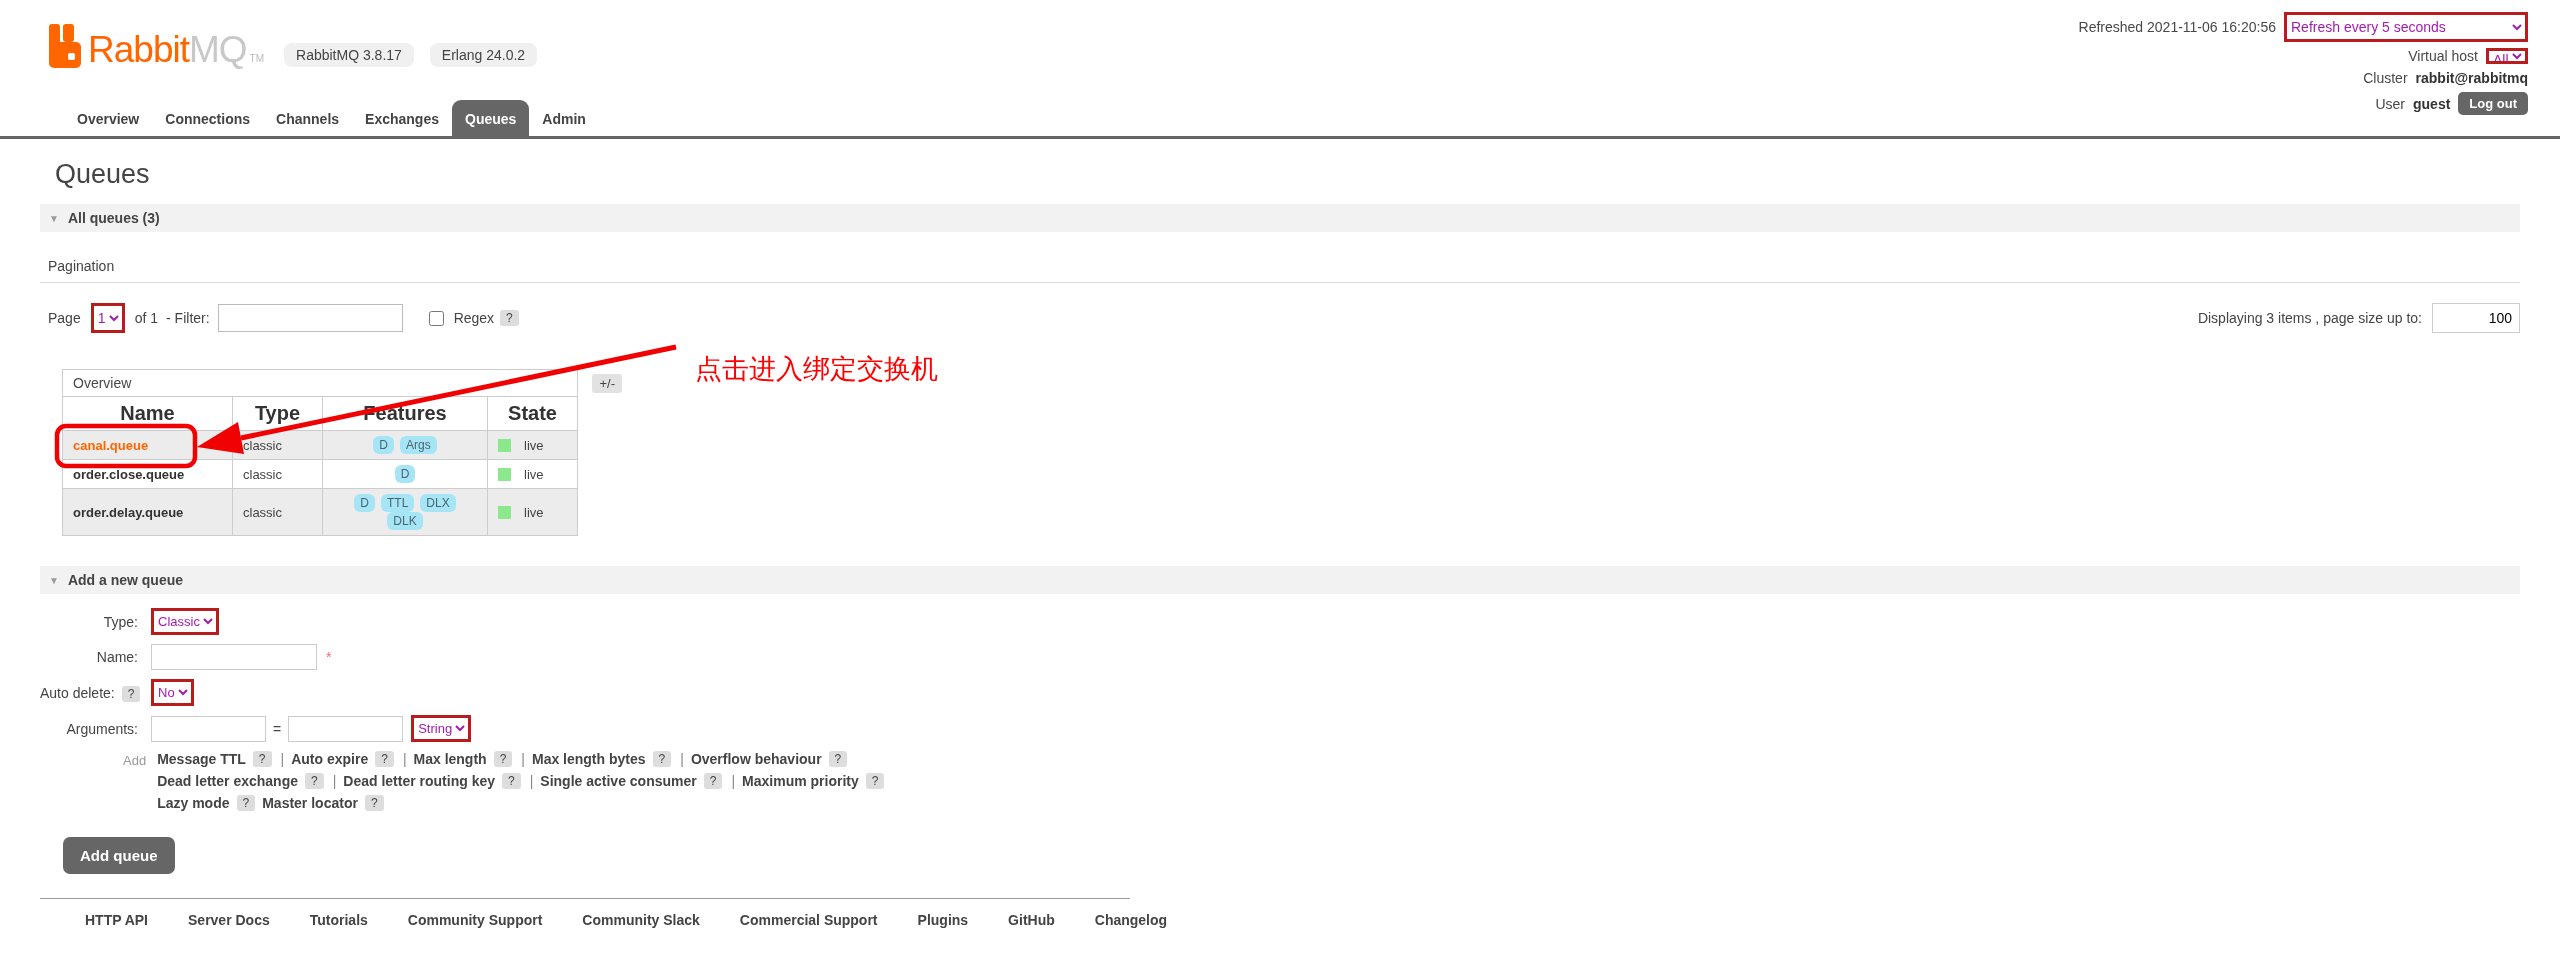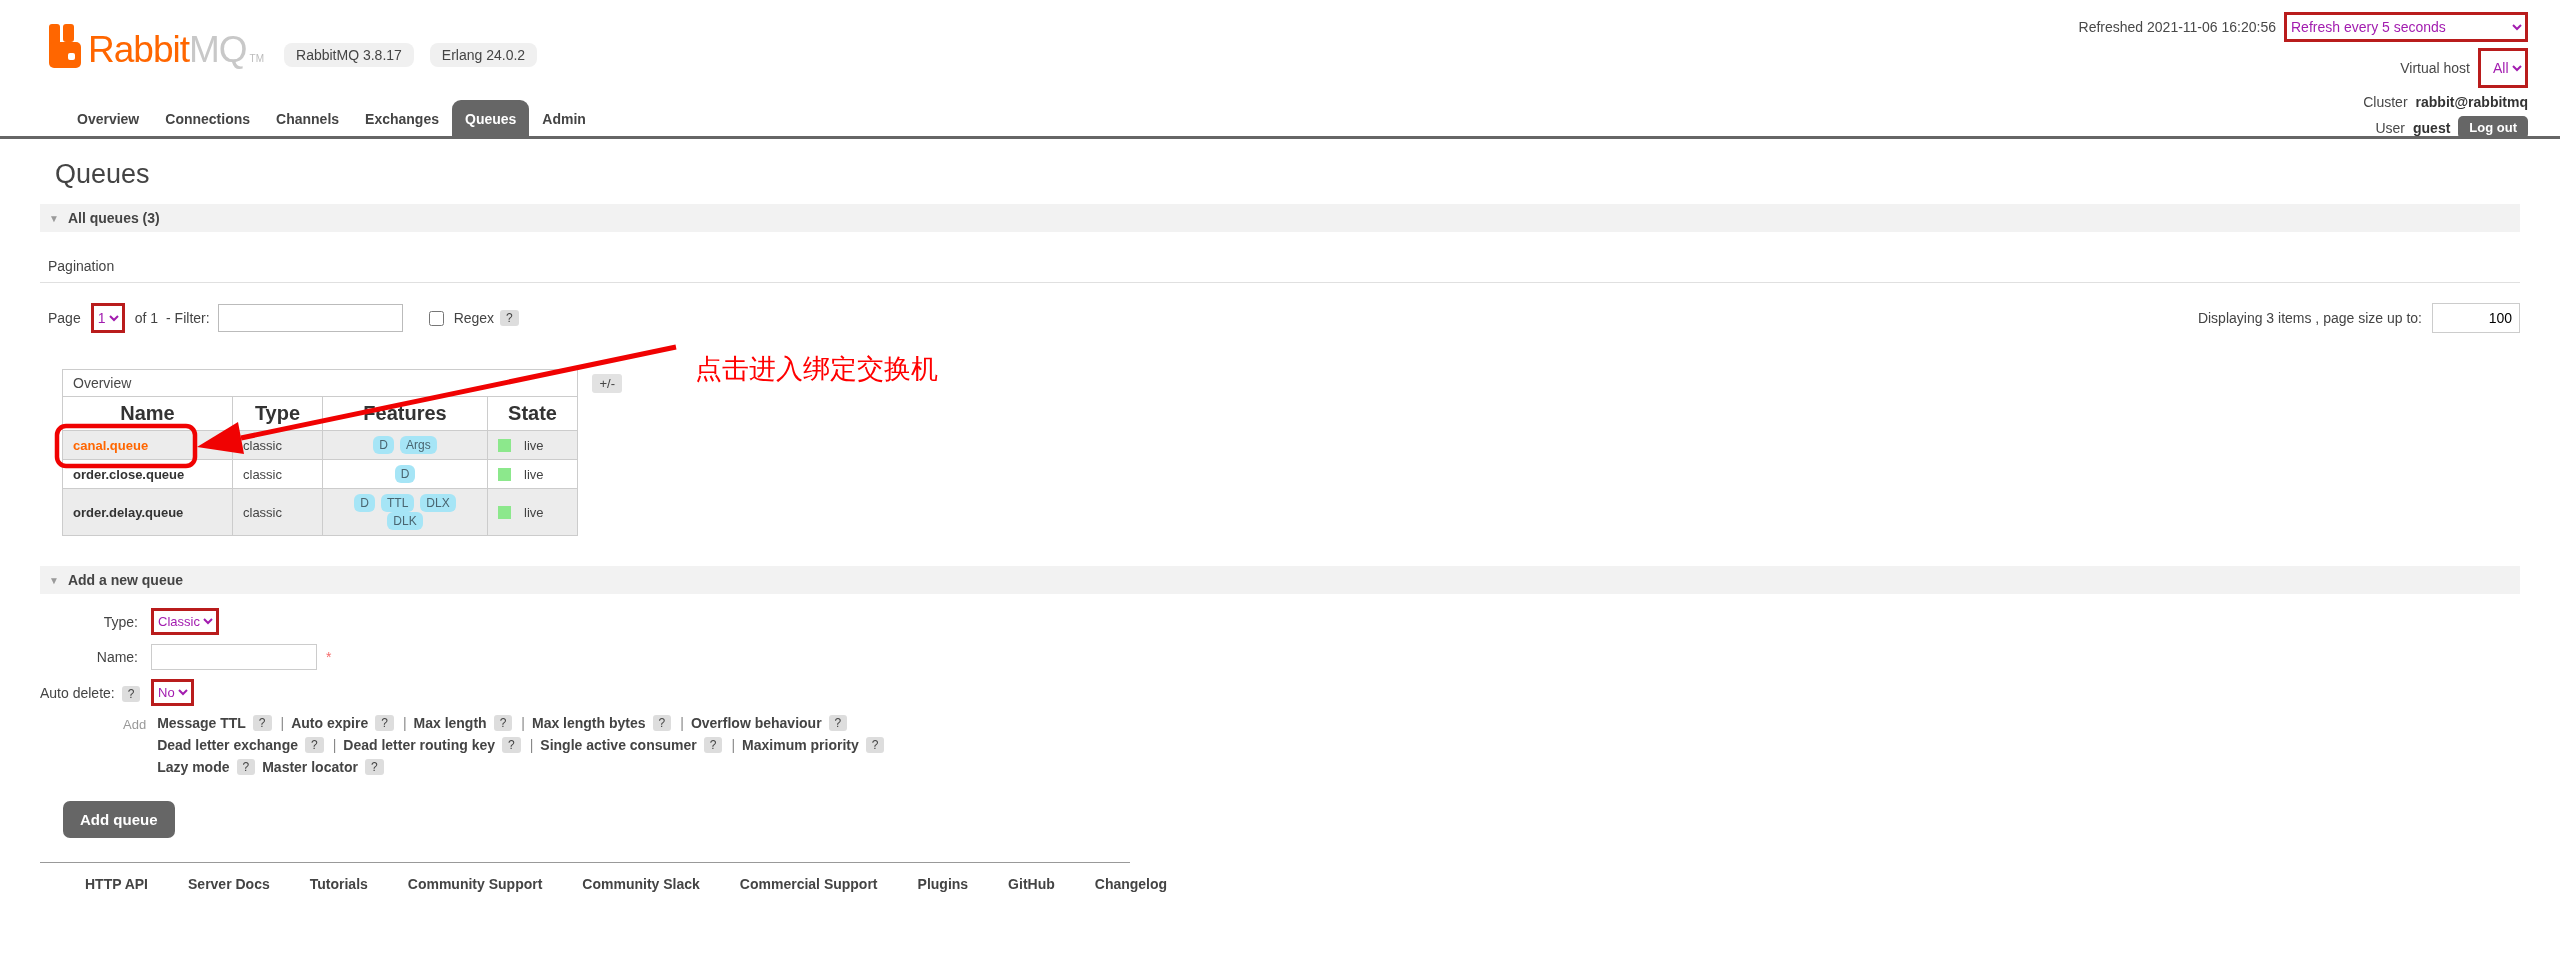--- a/index.html
+++ b/index.html
@@ -14,21 +14,21 @@
   .brand .rabbit { color:#ff6600; }
   .brand .mq { color:#c8c8c8; }
   .tm { font-size:10px; color:#bcbcbc; margin:0 0 4px 3px; }
   .vbadges { display:flex; gap:16px; margin-left:20px; margin-bottom:1px; }
   .vbadge { background:#f0f0f0; border-radius:8px; padding:4px 12px; font-size:14px; color:#444; white-space:nowrap; }
 
   .top-right { position:absolute; top:12px; right:32px; font-size:14px; color:#484848; }
   .tr-row { display:flex; justify-content:flex-end; align-items:center; margin-bottom:6px; gap:8px; }
   select { border:3px solid #b91c1c; background:#fff; color:#a21caf; font-family:"Liberation Sans",sans-serif; }
   .refresh-sel { height:30px; font-size:14px; width:244px; }
-  .vhost-sel { height:40px; font-size:14px;padding-left:8px; }
+  .vhost-sel { height:16px; font-size:14px; }
   .bold { font-weight:bold; color:#333; }
   .logout-btn { background:#666; color:#fff; border:none; border-radius:5px; padding:4px 11px; font-size:13px; font-weight:bold; cursor:pointer; font-family:"Liberation Sans",sans-serif; }
 
   
   .tab-bar { display:flex; padding-left:64px; border-bottom:3px solid #666; margin-top:8px; }
   .tab { font-weight:bold; font-size:14px; color:#444; padding:11px 13px 9px; cursor:pointer; white-space:nowrap; }
   .tab.active { background:#666; color:#fff; border-radius:9px 9px 0 0; }
 
   
   .main { padding:0 40px; }
@@ -224,20 +224,29 @@
       <div class="flabel">Name:</div>
       <input class="name-input" type="text" value="" style="">
       <span class="req">*</span>
     </div>
     <div class="frow">
       <div class="flabel"><span>Auto delete:</span><span class="help">?</span></div>
       <select class="form-sel">
         <option>No</option>
       </select>
     </div>
+    <div class="frow">
+      <div class="flabel">Arguments:</div>
+      <input class="arg-input" type="text" value="" style="">
+      <span class="eq">=</span>
+      <input class="arg-input" type="text" value="" style="">
+      <select class="form-sel string-sel">
+        <option>String</option>
+      </select>
+    </div>
 
     <div class="args-block">
       <span class="add-label">Add</span>
       <div>
           <div class="arg-row">
             <a class="arg-link">Message TTL</a>
             <span class="help">?</span>
             <span class="pipe">|</span>
             <a class="arg-link">Auto expire</a>
             <span class="help">?</span>

